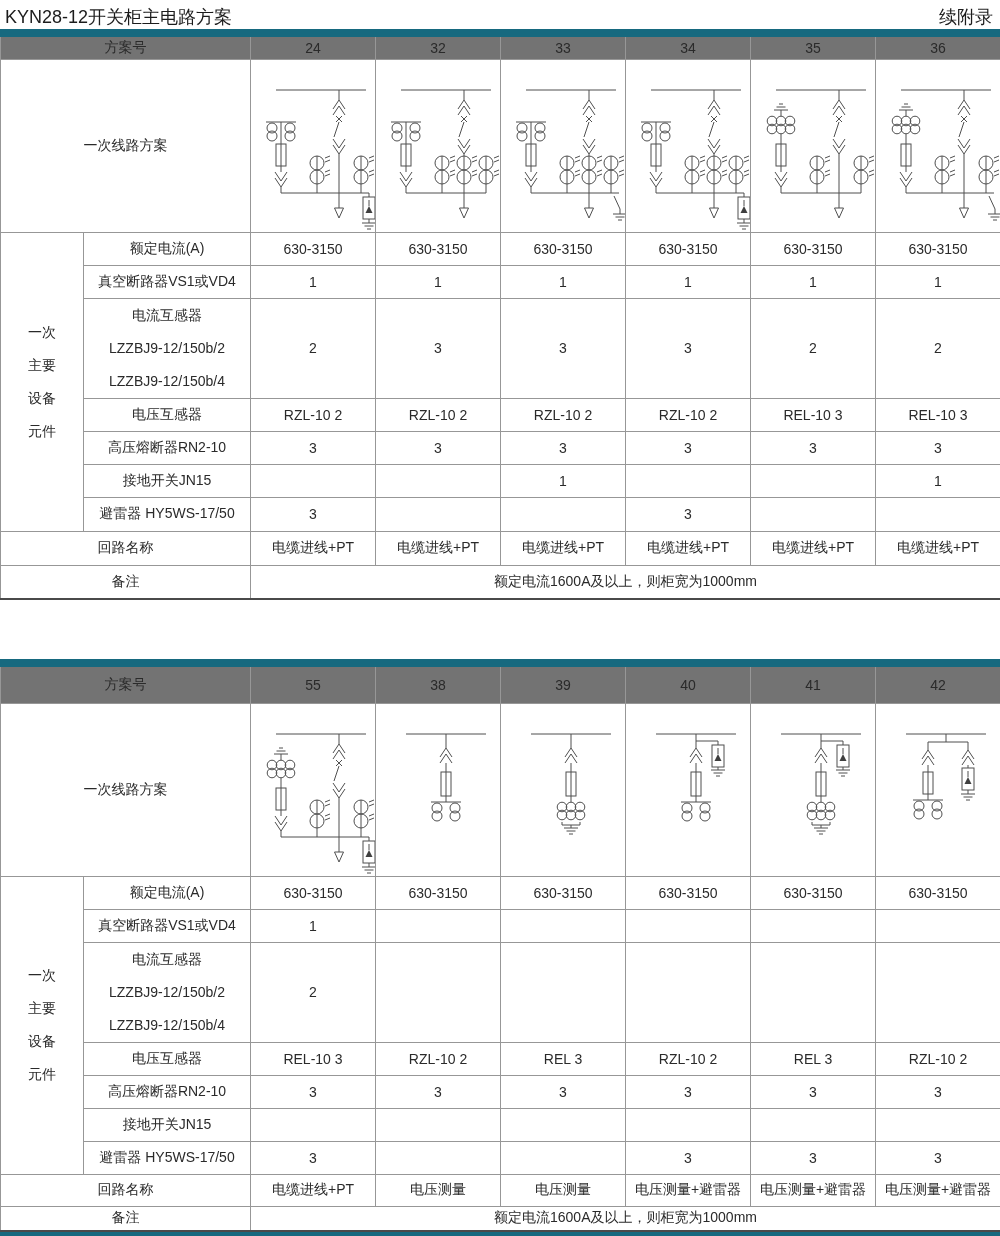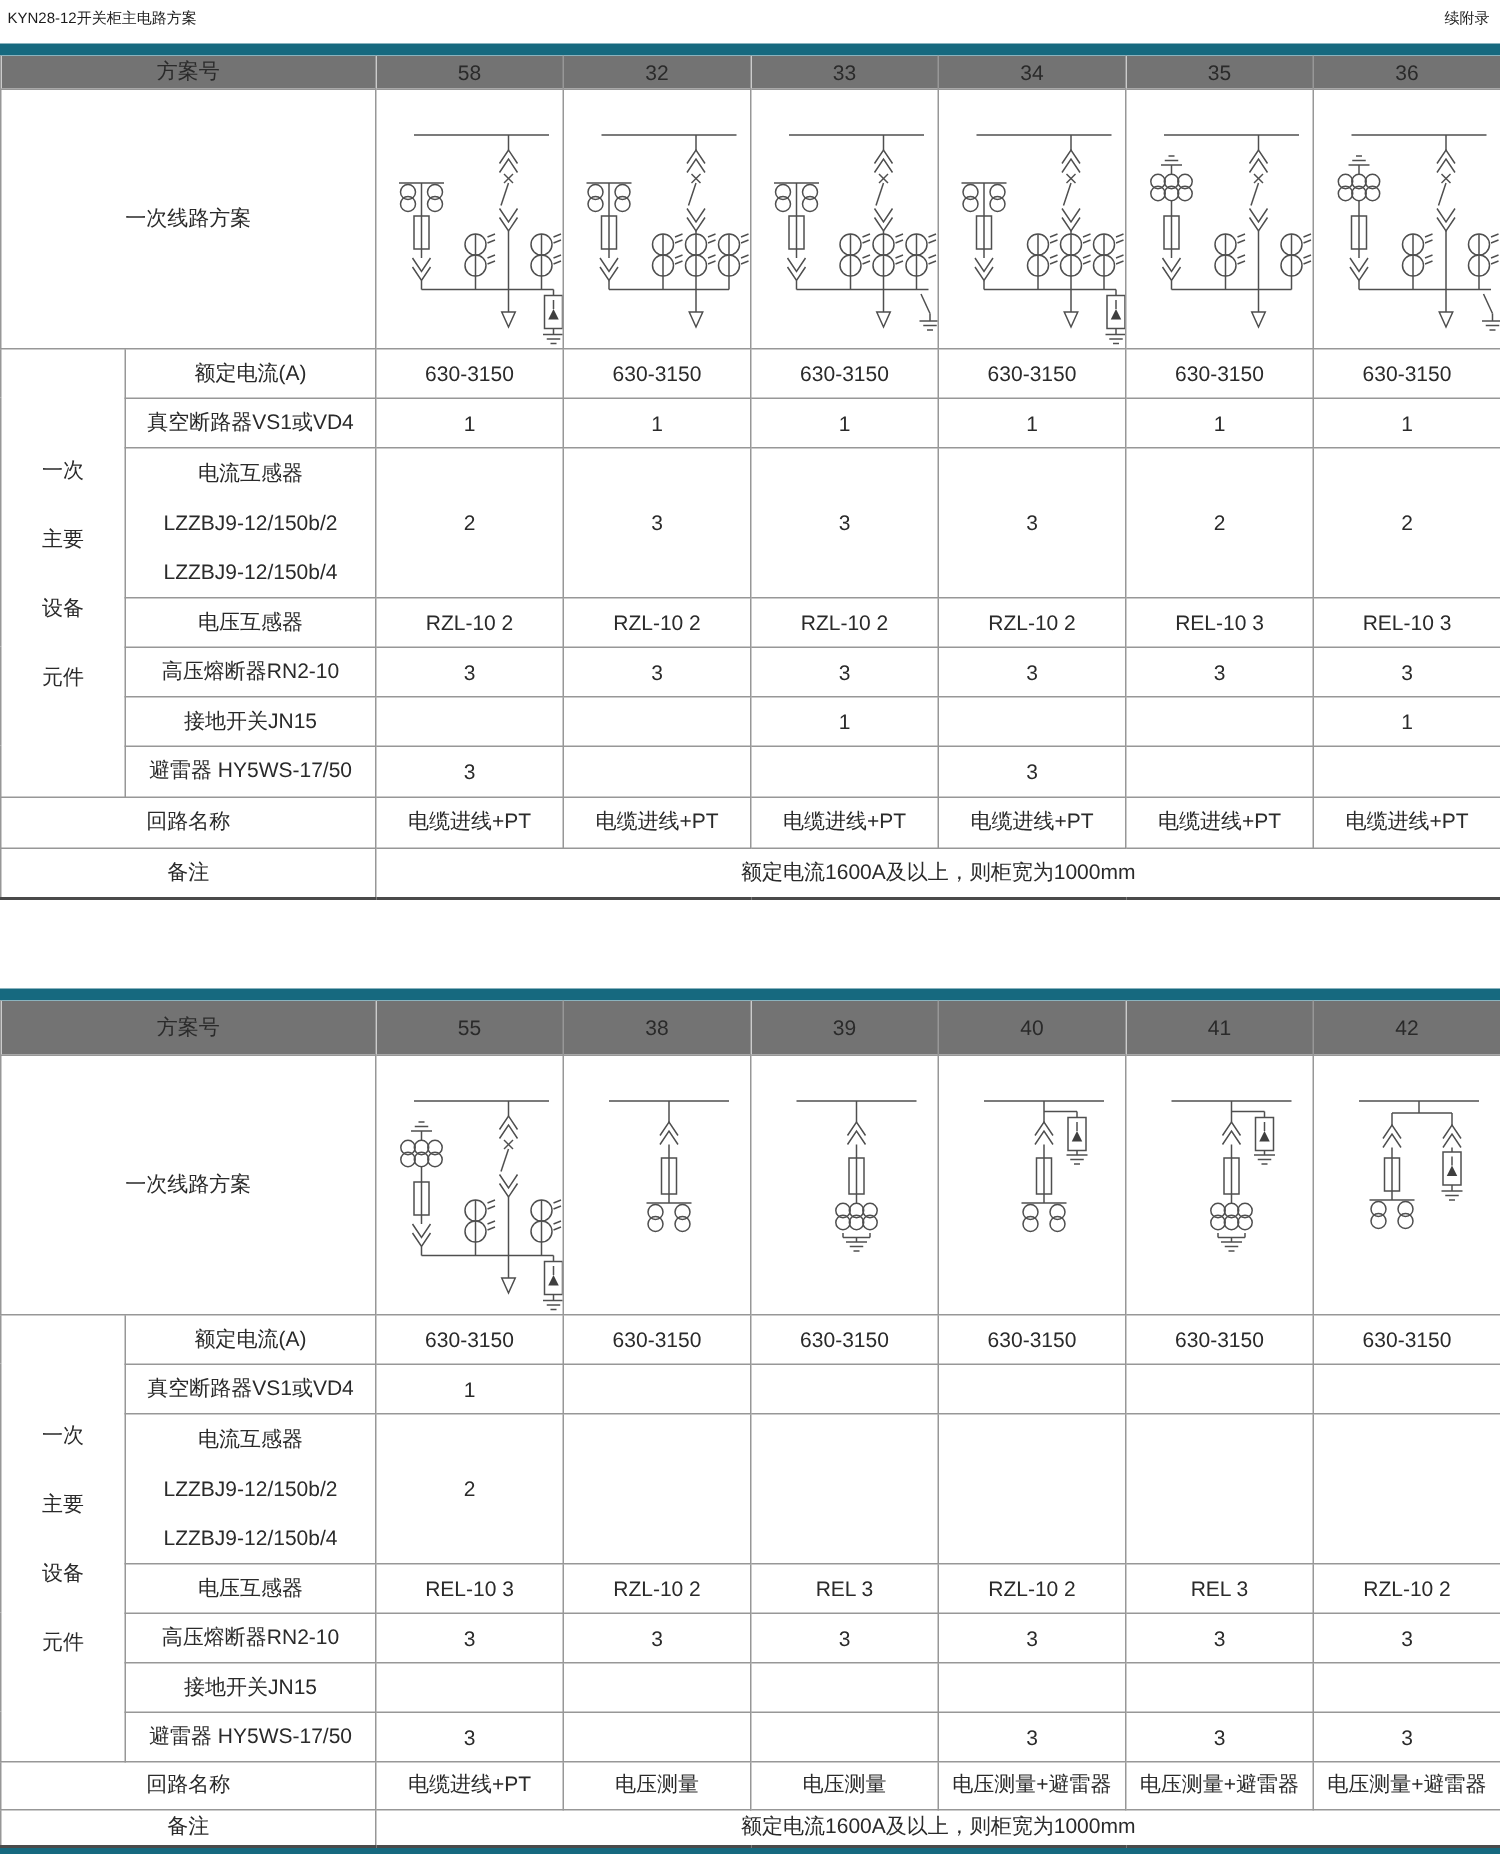--- a/index.html
+++ b/index.html
@@ -1,29 +1,29 @@
 <!DOCTYPE html>
 <html><head>
 <meta charset="utf-8">
 <style>
   html,body{margin:0;padding:0;background:#ffffff;}
   body{width:1000px;font-family:"Liberation Sans","DejaVu Sans",sans-serif;color:#262626;}
   .titlebar{display:flex;justify-content:space-between;align-items:flex-start;
-    padding:5px 7px 6px 5px;height:18px;font-size:10px;color:#1c1c1c;}
+    padding:5px 7px 6px 5px;height:18px;font-size:18px;color:#1c1c1c;}
   .accent-bar{height:8px;background:#16697f;}
   .gap{height:51px;background:#ffffff;}
   table.spec{border-collapse:collapse;table-layout:fixed;width:1000px;}
   table.spec td{border:1px solid #979797;font-size:14px;text-align:center;
     vertical-align:middle;padding:0;color:#2a2a2a;overflow:hidden;}
   tr.hdr td{background:#737373;border-top:none;}
   .h22{height:22px}.h36{height:36px}.h172{height:172px}.h33{height:33px}
   .h100{height:100px}.h34{height:34px}.h32{height:32px}.h25{height:25px}
   td.lbl{text-align:left;padding-left:12px;margin-top:32px;}
   td.ml{white-space:pre-line;line-height:33px;}
-  td.group{white-space:pre-line;line-height:46px;text-align:center;}
+  td.group{white-space:pre-line;line-height:33px;text-align:center;}
   td.remark-val{text-align:left;padding-left:25px;}
   tr.remark td{border-top:1.5px solid #565656;border-bottom:2px solid #4a4a4a;}
   tr.firstspec td{border-top:1px solid #6e6e6e;}
   td.dcell{vertical-align:middle;}
   .dwrap{width:125px;height:172px;margin:0 auto;}
   .dwrap svg{display:block;width:125px;height:172px;}
   .dwrap svg *{stroke:#4f4f4f;fill:none;stroke-width:1;}
   .dwrap svg .f{fill:#3f3f3f;stroke:none;}
 </style>
 </head>
@@ -43,21 +43,21 @@
     <col style="width:125px">
       <col style="width:125px">
       <col style="width:125px">
     <col style="width:125px">
       <col style="width:125px">
       <col style="width:125px">
     </colgroup>
   <tbody>
       <tr class="hdr h22">
     <td colspan="2">方案号</td>
-    <td>58</td>
+    <td>24</td>
     <td>32</td>
     <td>33</td>
     <td>34</td>
     <td>35</td>
     <td>36</td>
   </tr>
   <tr class="h172">
     <td colspan="2">一次线路方案</td>
     <td class="dcell">
           <div class="dwrap">

